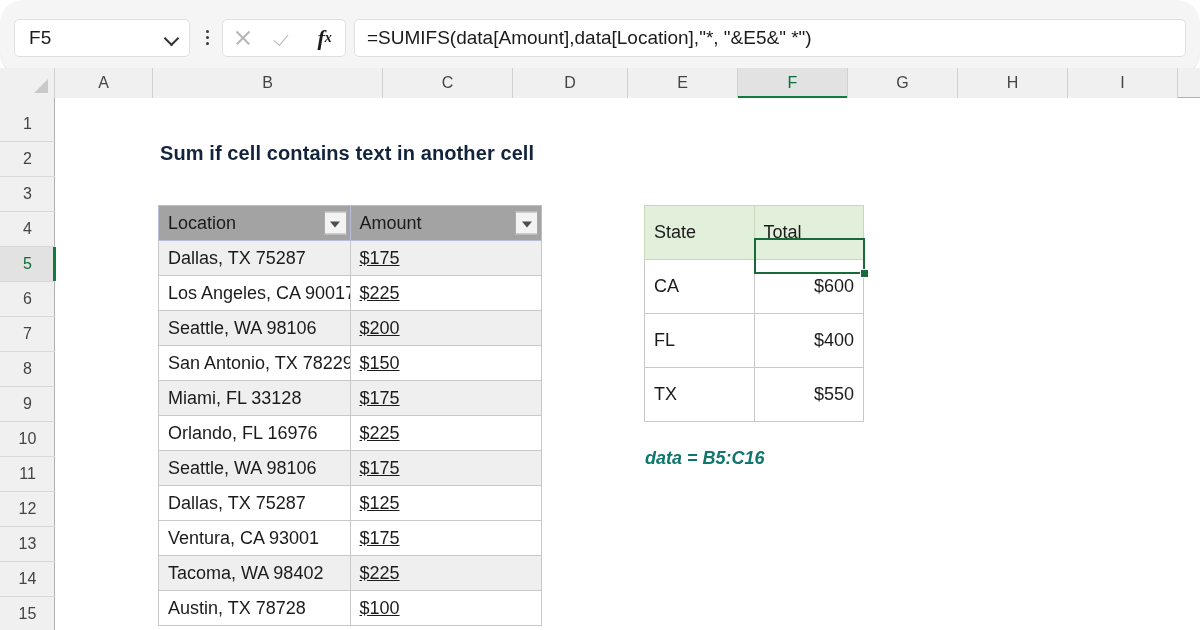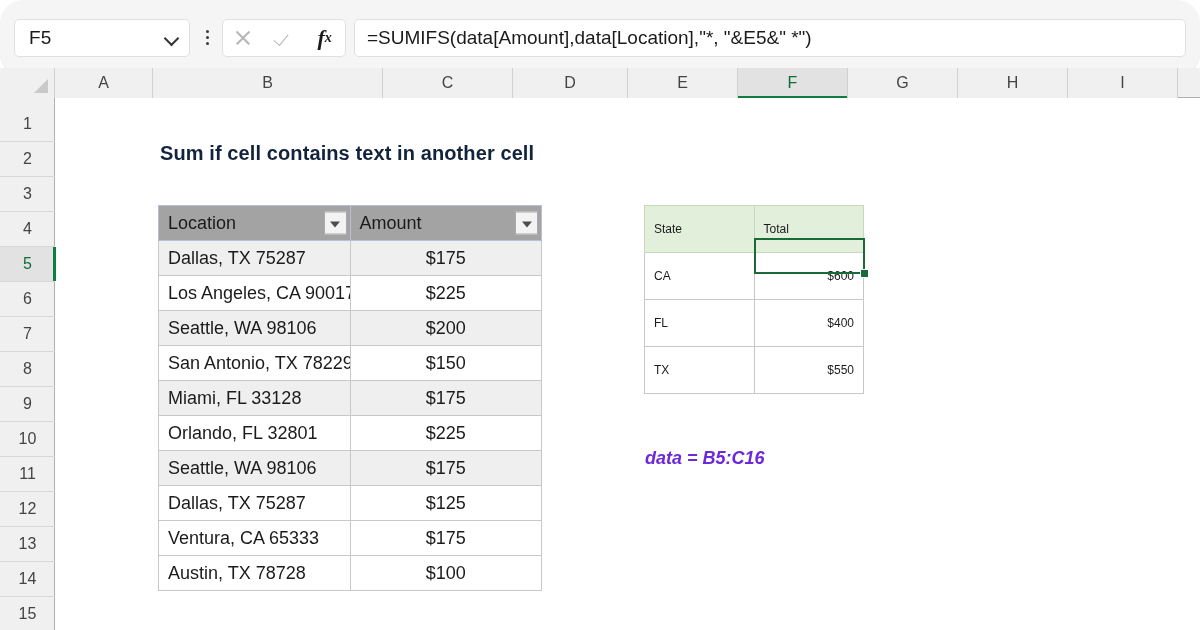--- a/index.html
+++ b/index.html
@@ -194,21 +194,21 @@
     text-align: left;
     overflow: hidden;
     white-space: nowrap;
   }
   #data-table th {
     background: #a3a3a3;
     border-color: #b9bddb;
     position: relative;
     padding-right: 30px;
   }
-  #data-table td.num { text-align: center; }
+  #data-table td.num { text-align: left; text-decoration: underline; }
   #data-table tr.band td { background: #efefef; }
   #data-table tr.plain td { background: #ffffff; }
   .filter-btn {
     position: absolute;
     right: 3px; top: 50%;
     transform: translateY(-50%);
     width: 23px; height: 23px;
     background: #f3f3f3;
     border: 1px solid #a9a9a9;
   }
@@ -227,21 +227,21 @@
     position: absolute;
     left: 588px; top: 107px;
     width: 220px;
     border-collapse: collapse;
     table-layout: fixed;
   }
   #summary-table td, #summary-table th {
     height: 38px;
     border: 1px solid #c8c8c8;
     padding: 16px 9px;
-    font-size: 12px;
+    font-size: 18px;
     color: #1b1b1b;
     font-weight: 400;
     text-align: left;
     background: #ffffff;
     white-space: nowrap;
   }
   #summary-table th { background: #e2efda; border-color: #c6d9bd; }
   #summary-table td.num { text-align: right; margin-left: 24px; }
 
   
@@ -260,21 +260,21 @@
     border: 1px solid #ffffff;
   }
 
   
   #data-note {
     position: absolute;
     left: 589px; top: 350px;
     font-size: 18px;
     font-style: italic;
     font-weight: 700;
-    color: #6d28d9;
+    color: #0f766e;
     white-space: nowrap;
     text-align: right;
   }
 </style>
 </head>
 <body>
 
 <div id="formula-bar">
 
   <div class="namebox">
@@ -364,34 +364,38 @@
         </tr>
         <tr class="plain">
           <td>San Antonio, TX 78229</td>
           <td class="num">$150</td>
         </tr>
         <tr class="band">
           <td>Miami, FL 33128</td>
           <td class="num">$175</td>
         </tr>
         <tr class="plain">
-          <td>Orlando, FL 32801</td>
+          <td>Orlando, FL 16976</td>
           <td class="num">$225</td>
         </tr>
         <tr class="band">
           <td>Seattle, WA 98106</td>
           <td class="num">$175</td>
         </tr>
         <tr class="plain">
           <td>Dallas, TX 75287</td>
           <td class="num">$125</td>
         </tr>
         <tr class="plain">
-          <td>Ventura, CA 65333</td>
+          <td>Ventura, CA 93001</td>
           <td class="num">$175</td>
+        </tr>
+        <tr class="band">
+          <td>Tacoma, WA 98402</td>
+          <td class="num">$225</td>
         </tr>
         <tr class="plain">
           <td>Austin, TX 78728</td>
           <td class="num">$100</td>
         </tr>
       </tbody>
   </table>
 
   <table id="summary-table">
     <thead>

